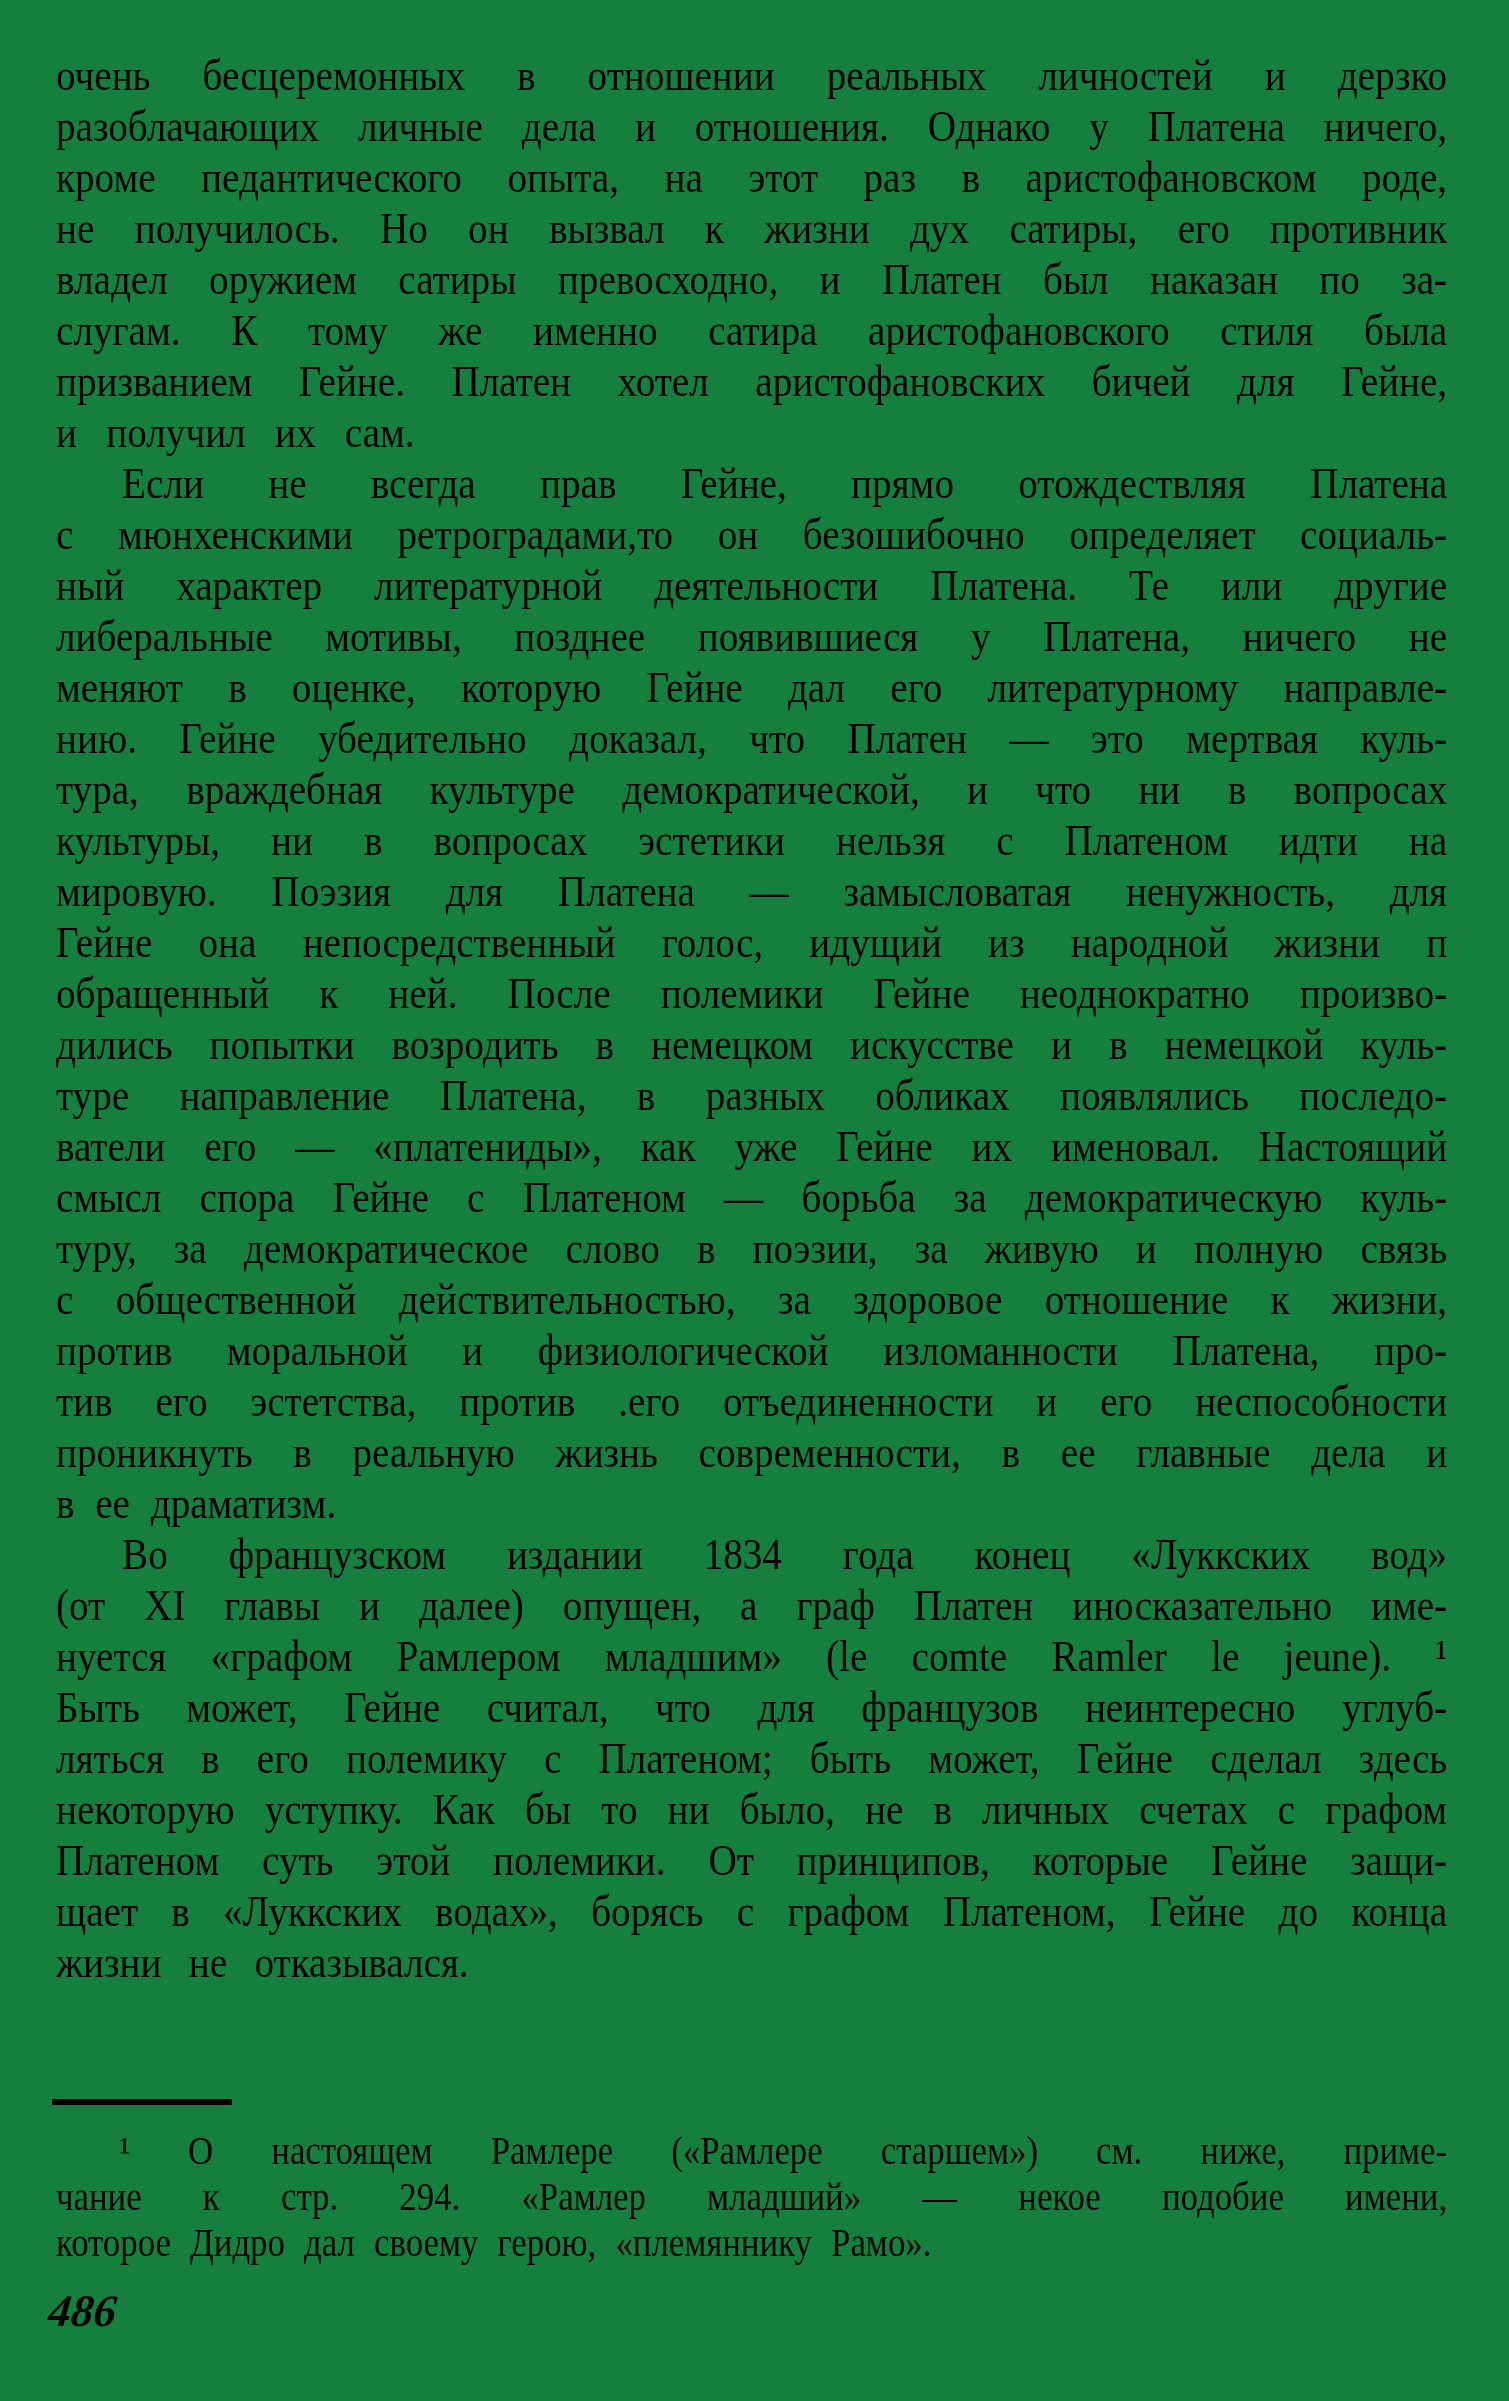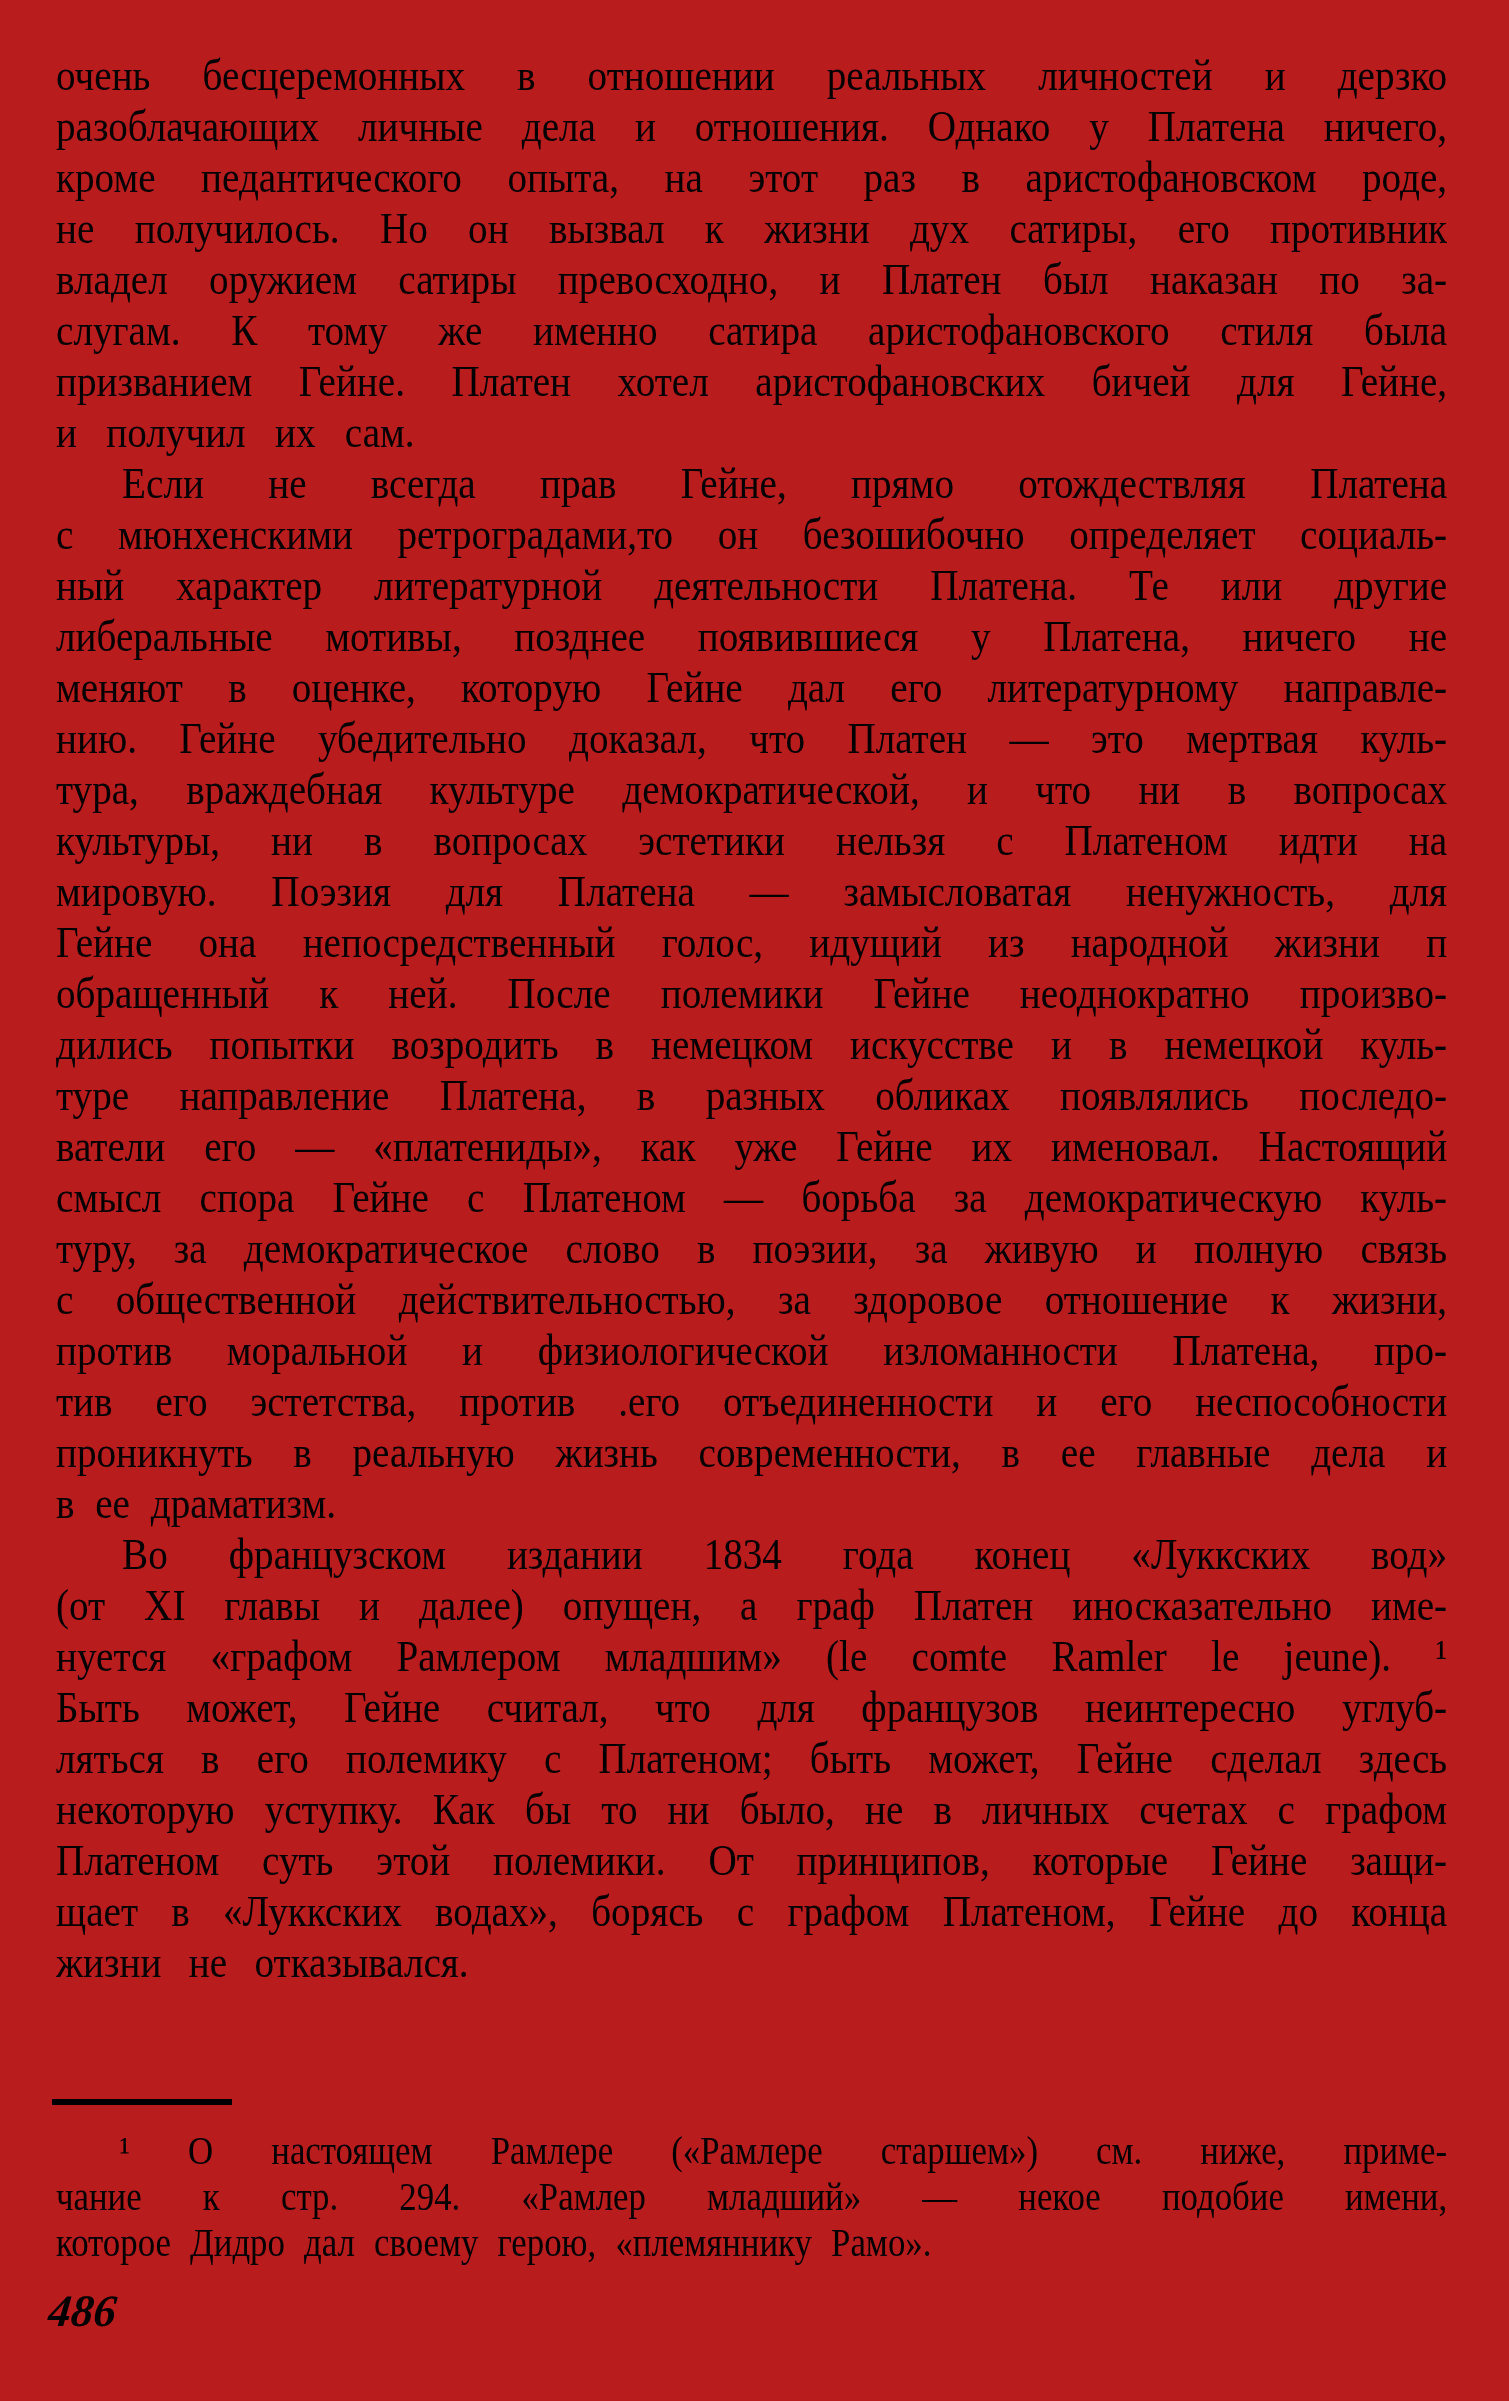--- a/index.html
+++ b/index.html
@@ -4,21 +4,21 @@
 <style>
   html, body {
     margin: 0;
     padding: 0;
     background: #ffffff;
   }
   .page {
     position: relative;
     width: 1510px;
     height: 2401px;
-    background: #b91c1c;
+    background: #15803d;
     color: #000000;
     font-family: "Liberation Serif", "DejaVu Serif", serif;
     overflow: hidden;
   }
   .text-block {
     position: absolute;
     left: 56px;
     top: 50px;
   }
   

